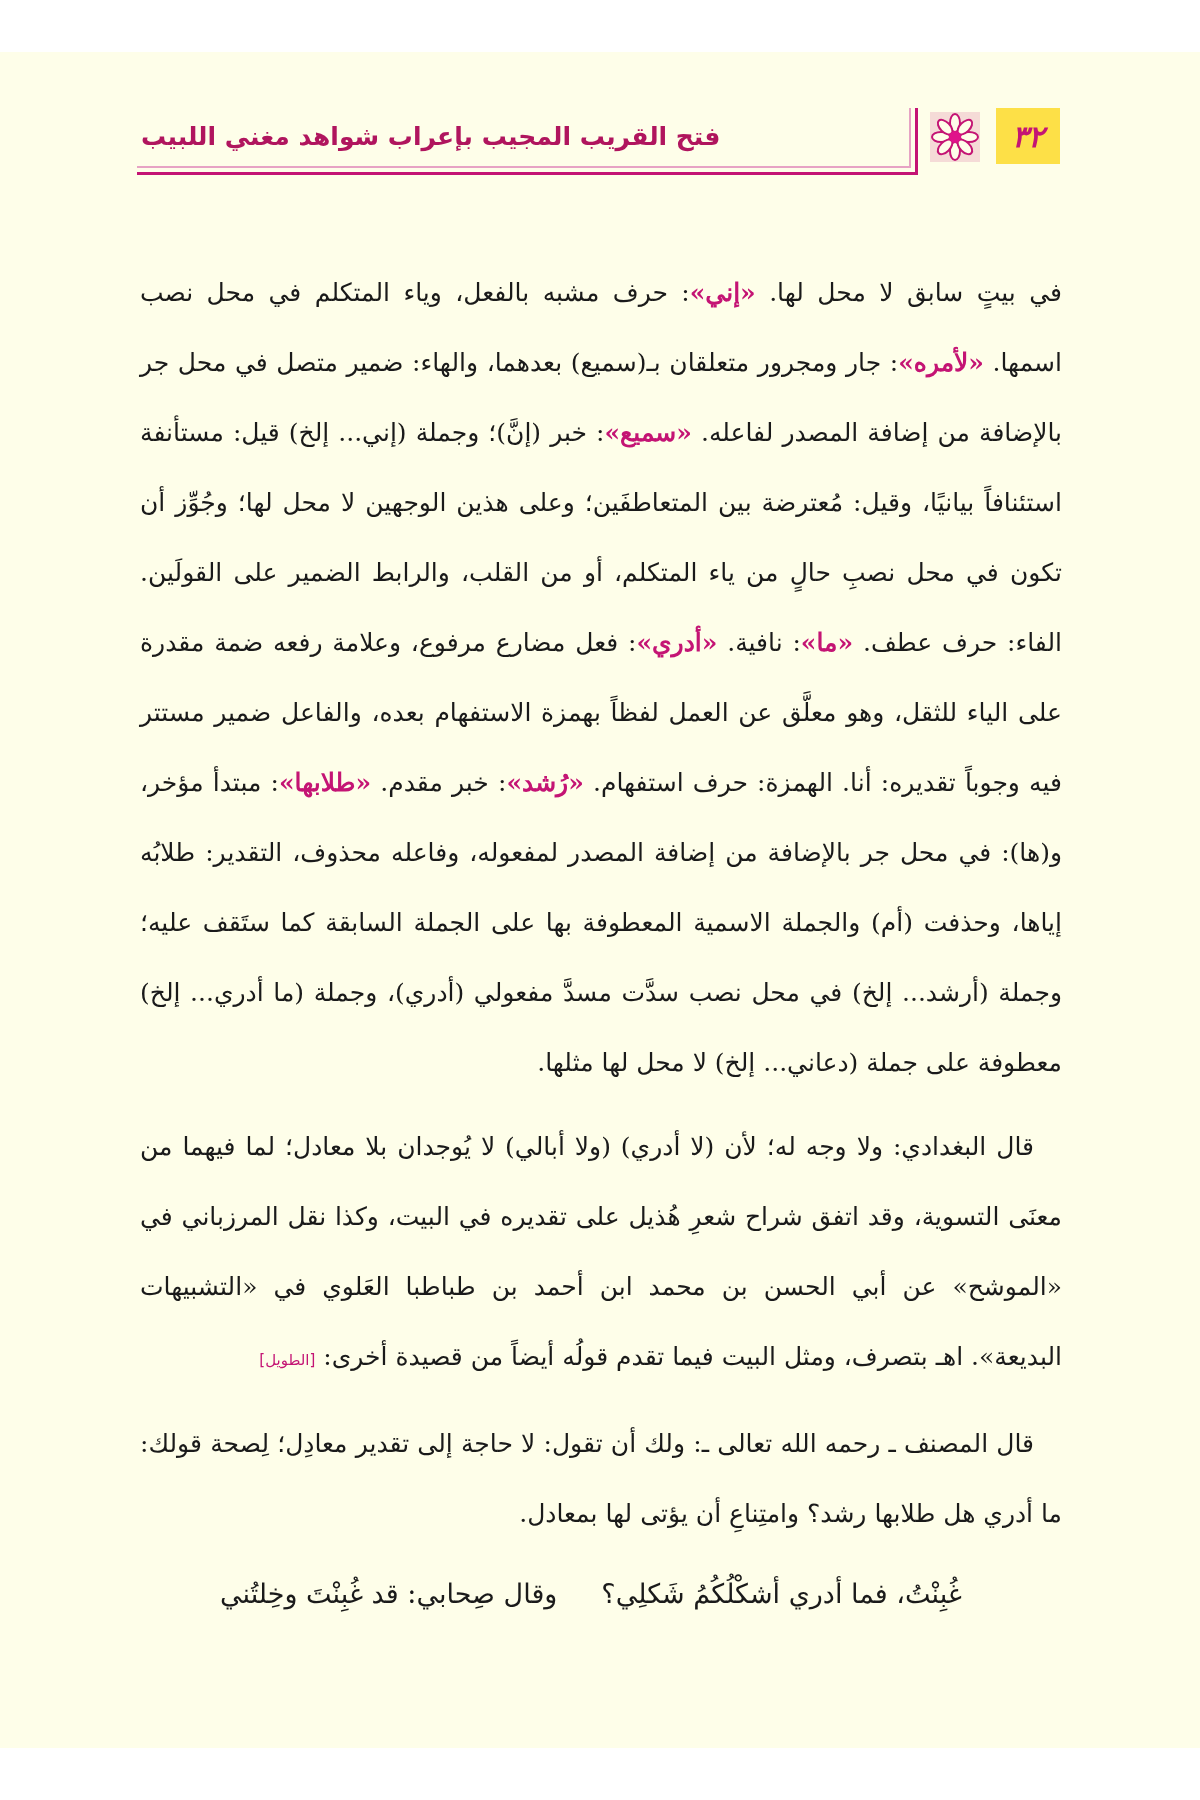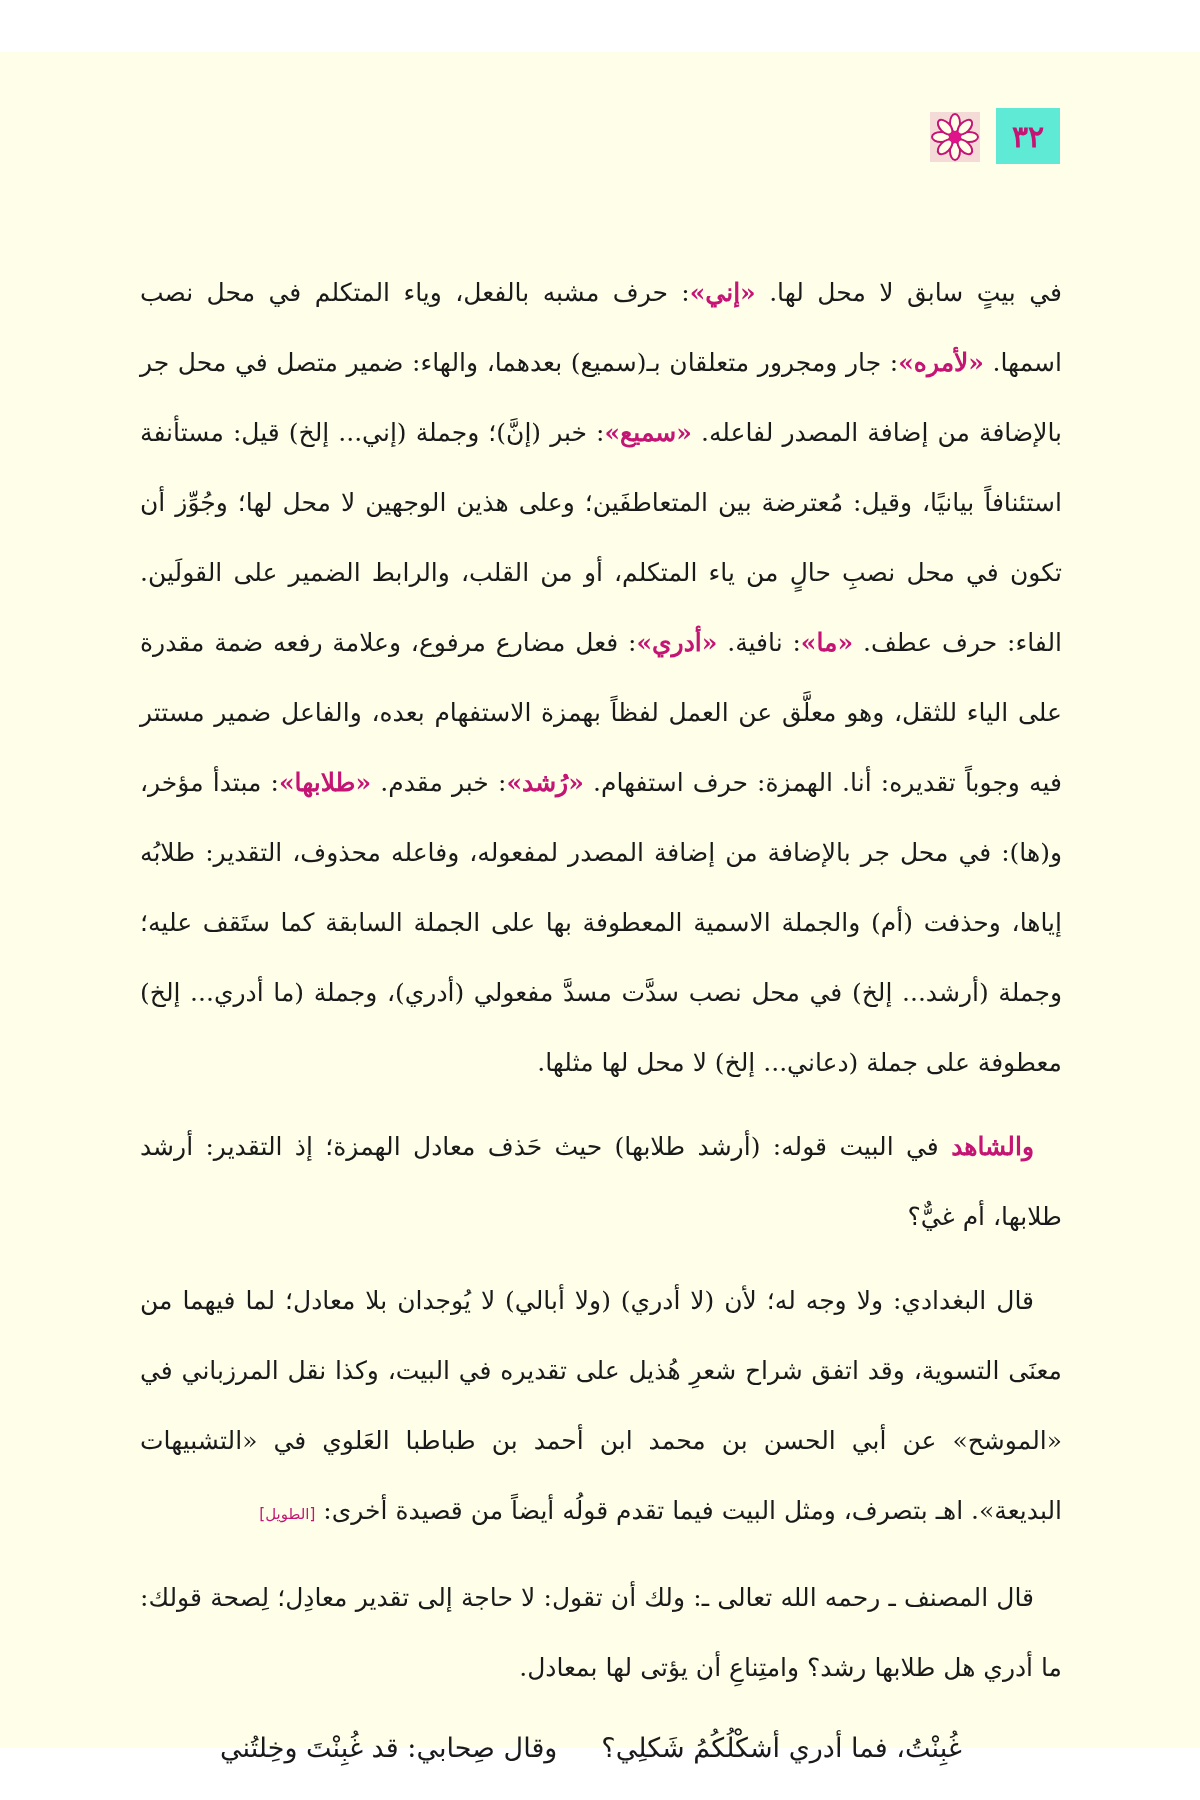--- a/index.html
+++ b/index.html
@@ -29,28 +29,29 @@
     left: 140px;
     width: 920px;
     height: 70px;
   }
   .page-num-box {
     position: absolute;
     right: 0;
     top: 0;
     width: 64px;
     height: 56px;
-    background: #5eead4;
+    background: #fde047;
     color: #c41474;
     font-size: 30px;
     font-weight: bold;
     display: flex;
     align-items: center;
     justify-content: center;
     direction: rtl;
+    font-style: italic;
   }
   .ornament {
     position: absolute;
     right: 80px;
     top: 4px;
     width: 50px;
     height: 50px;
   }
   .header-rule-box {
     position: absolute;
@@ -138,26 +139,28 @@
           <ellipse cx="0" cy="-14" rx="5" ry="9" fill="#fefee9" stroke="#c41474" stroke-width="2"></ellipse>
           <ellipse cx="0" cy="14" rx="5" ry="9" fill="#fefee9" stroke="#c41474" stroke-width="2"></ellipse>
           <ellipse cx="-14" cy="0" rx="9" ry="5" fill="#fefee9" stroke="#c41474" stroke-width="2"></ellipse>
           <ellipse cx="14" cy="0" rx="9" ry="5" fill="#fefee9" stroke="#c41474" stroke-width="2"></ellipse>
         </g>
         <circle cx="0" cy="0" r="6" fill="#e0138a"></circle>
       </g>
     </g>
   </svg>
 
+  <div class="header-rule-box">
+    <div class="header-title">فتح القريب المجيب بإعراب شواهد مغني اللبيب</div>
+  </div>
 </div>
 
 <div class="content">
   <p id="p1"><span>في بيتٍ سابق لا محل لها. </span><span class="kw">«إني»</span><span>: حرف مشبه بالفعل، وياء المتكلم في محل نصب اسمها. </span><span class="kw">«لأمره»</span><span>: جار ومجرور متعلقان بـ(سميع) بعدهما، والهاء: ضمير متصل في محل جر بالإضافة من إضافة المصدر لفاعله. </span><span class="kw">«سميع»</span><span>: خبر (إنَّ)؛ وجملة (إني... إلخ) قيل: مستأنفة استئنافاً بيانيًا، وقيل: مُعترضة بين المتعاطفَين؛ وعلى هذين الوجهين لا محل لها؛ وجُوِّز أن تكون في محل نصبِ حالٍ من ياء المتكلم، أو من القلب، والرابط الضمير على القولَين. الفاء: حرف عطف. </span><span class="kw">«ما»</span><span>: نافية. </span><span class="kw">«أدري»</span><span>: فعل مضارع مرفوع، وعلامة رفعه ضمة مقدرة على الياء للثقل، وهو معلَّق عن العمل لفظاً بهمزة الاستفهام بعده، والفاعل ضمير مستتر فيه وجوباً تقديره: أنا. الهمزة: حرف استفهام. </span><span class="kw">«رُشد»</span><span>: خبر مقدم. </span><span class="kw">«طلابها»</span><span>: مبتدأ مؤخر، و(ها): في محل جر بالإضافة من إضافة المصدر لمفعوله، وفاعله محذوف، التقدير: طلابُه إياها، وحذفت (أم) والجملة الاسمية المعطوفة بها على الجملة السابقة كما ستَقف عليه؛ وجملة (أرشد... إلخ) في محل نصب سدَّت مسدَّ مفعولي (أدري)، وجملة (ما أدري... إلخ) معطوفة على جملة (دعاني... إلخ) لا محل لها مثلها.</span></p>
 
-  <p class="para-indent gap"><span class="shahid">والشاهد</span><span> في البيت قوله: (أرشد طلابها) حيث حَذف معادل الهمزة؛ إذ التقدير: أرشد طلابها، أم غيٌّ؟</span></p>
 
   <p class="para-indent gap"><span>قال البغدادي: ولا وجه له؛ لأن (لا أدري) (ولا أبالي) لا يُوجدان بلا معادل؛ لما فيهما من معنَى التسوية، وقد اتفق شراح شعرِ هُذيل على تقديره في البيت، وكذا نقل المرزباني في «الموشح» عن أبي الحسن بن محمد ابن أحمد بن طباطبا العَلوي في «التشبيهات البديعة». اهـ بتصرف، ومثل البيت فيما تقدم قولُه أيضاً من قصيدة أخرى: </span><span class="meter">[الطويل]</span></p>
 
   <p class="para-indent gap">قال المصنف ـ رحمه الله تعالى ـ: ولك أن تقول: لا حاجة إلى تقدير معادِل؛ لِصحة قولك: ما أدري هل طلابها رشد؟ وامتِناعِ أن يؤتى لها بمعادل.</p>
 
   <p class="verse">
     <span>غُبِنْتُ، فما أدري أشكْلُكُمُ شَكلِي؟</span>
     <span>وقال صِحابي: قد غُبِنْتَ وخِلتُني</span>
   </p>
 </div>

